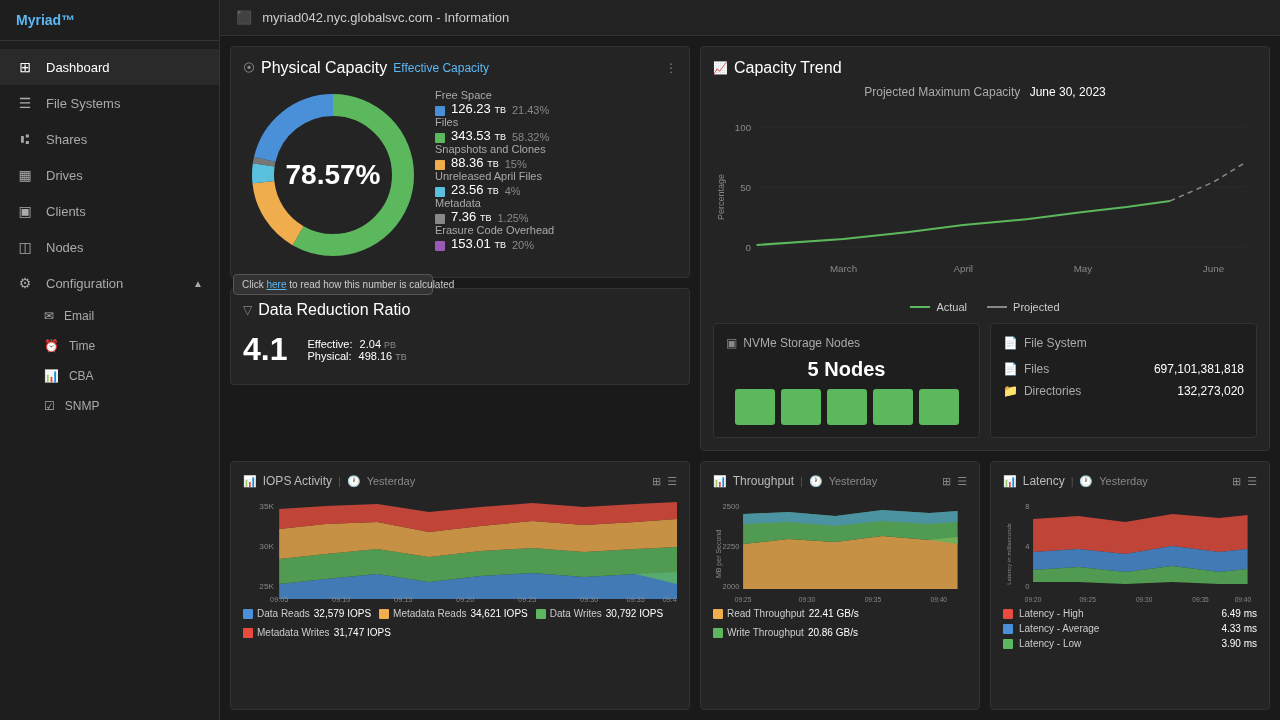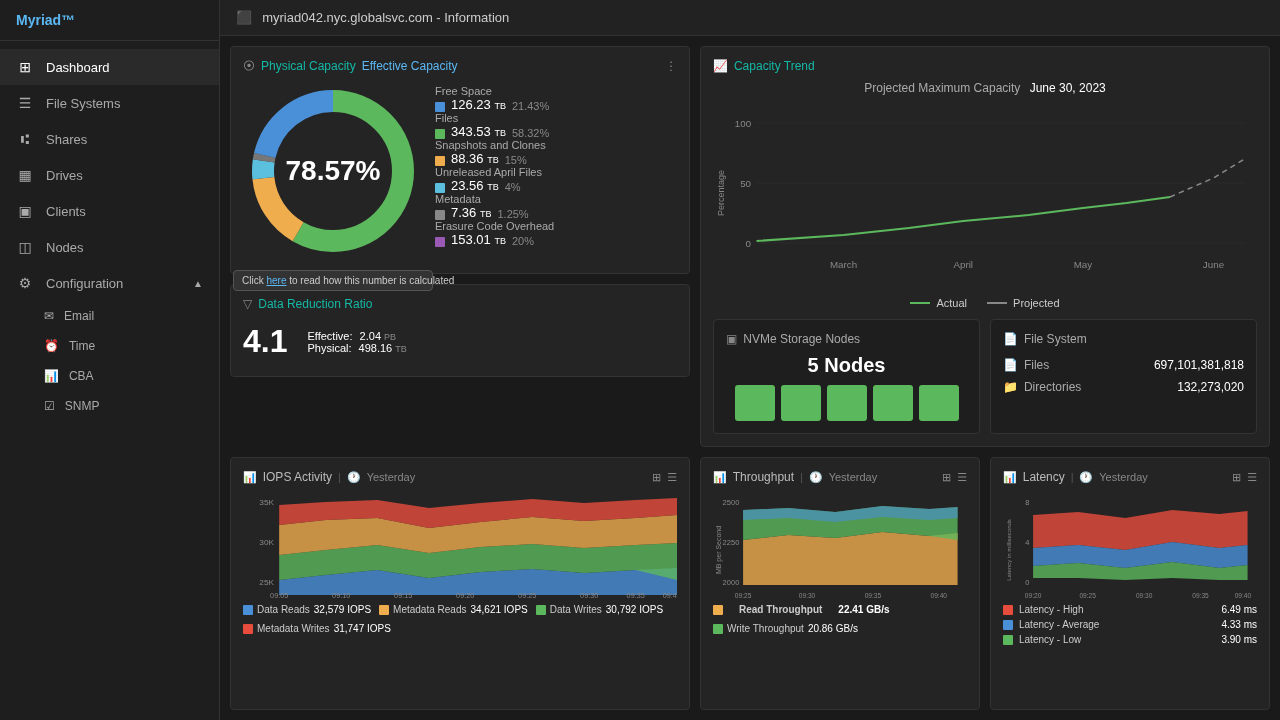--- a/index.html
+++ b/index.html
@@ -15,21 +15,21 @@
     .nav-sub { padding-left: 32px; }
     .nav-sub-item { display: flex; align-items: center; gap: 10px; padding: 8px 12px; cursor: pointer; color: #aaa; font-size: 12px; }
 
     
     .main { flex: 1; display: flex; flex-direction: column; overflow: hidden; }
     .topbar { background: #222; padding: 10px 16px; border-bottom: 1px solid #333; display: flex; align-items: center; gap: 10px; font-size: 13px; color: #ccc; }
 
     
     .card { background: #242424; border: 1px solid #333; border-radius: 4px; padding: 12px; }
     .card-header { display: flex; align-items: center; gap: 6px; font-size: 12px; color: #aaa; margin-bottom: 8px; }
-    .card-header-title { font-size: 12px; color: #14b8a6; }
+    .card-header-title { font-size: 16px; color: #ffffff; }
     .card-header-subtitle { font-size: 12px; color: #5bb8f5; }
     .card-header-more { margin-left: auto; cursor: pointer; color: #888; }
     .capacity-inner { display: flex; gap: 12px; }
     .donut-wrap { position: relative; width: 180px; height: 180px; flex-shrink: 0; }
     .donut-center { position: absolute; top: 50%; left: 50%; transform: translate(-50%, -50%); text-align: center; }
     .donut-pct { font-size: 28px; font-weight: bold; color: #fff; }
     .tooltip-box { position: absolute; bottom: -30px; left: 50%; transform: translateX(-50%); background: #333; border: 1px solid #555; border-radius: 4px; padding: 4px 8px; font-size: 10px; color: #ccc; white-space: nowrap; width: 200px; text-align: center; }
     .tooltip-link { color: #5bb8f5; text-decoration: underline; cursor: pointer; }
 
     .capacity-legend { flex: 1; display: flex; flex-direction: column; padding-top: 4px; }
@@ -413,21 +413,21 @@
           <text x="32" y="108" fill="#888" font-size="7" text-anchor="middle">09:25</text>
           <text x="100" y="108" fill="#888" font-size="7" text-anchor="middle">09:30</text>
           <text x="170" y="108" fill="#888" font-size="7" text-anchor="middle">09:35</text>
           <text x="240" y="108" fill="#888" font-size="7" text-anchor="middle">09:40</text>
 
           <text x="8" y="60" fill="#888" font-size="7" text-anchor="middle" transform="rotate(-90 8 60)">MB per Second</text>
         </svg>
       </div>
 
       <div style="display:flex;flex-wrap:wrap;gap:8px;font-size:10px;margin-top:4px;">
-        <div style="display:flex;align-items:center;gap:16px;font-weight:bold;">
+        <div style="display:flex;align-items:center;gap:4px;">
           <div style="width:10px;height:10px;background:#f0ad4e;border-radius:1px;"></div>
           <span>Read Throughput</span>
           <span style="color:#fff;">22.41 GB/s</span>
         </div>
         <div style="display:flex;align-items:center;gap:4px;">
           <div style="width:10px;height:10px;background:#5cb85c;border-radius:1px;"></div>
           <span>Write Throughput</span>
           <span style="color:#fff;">20.86 GB/s</span>
         </div>
       </div>

